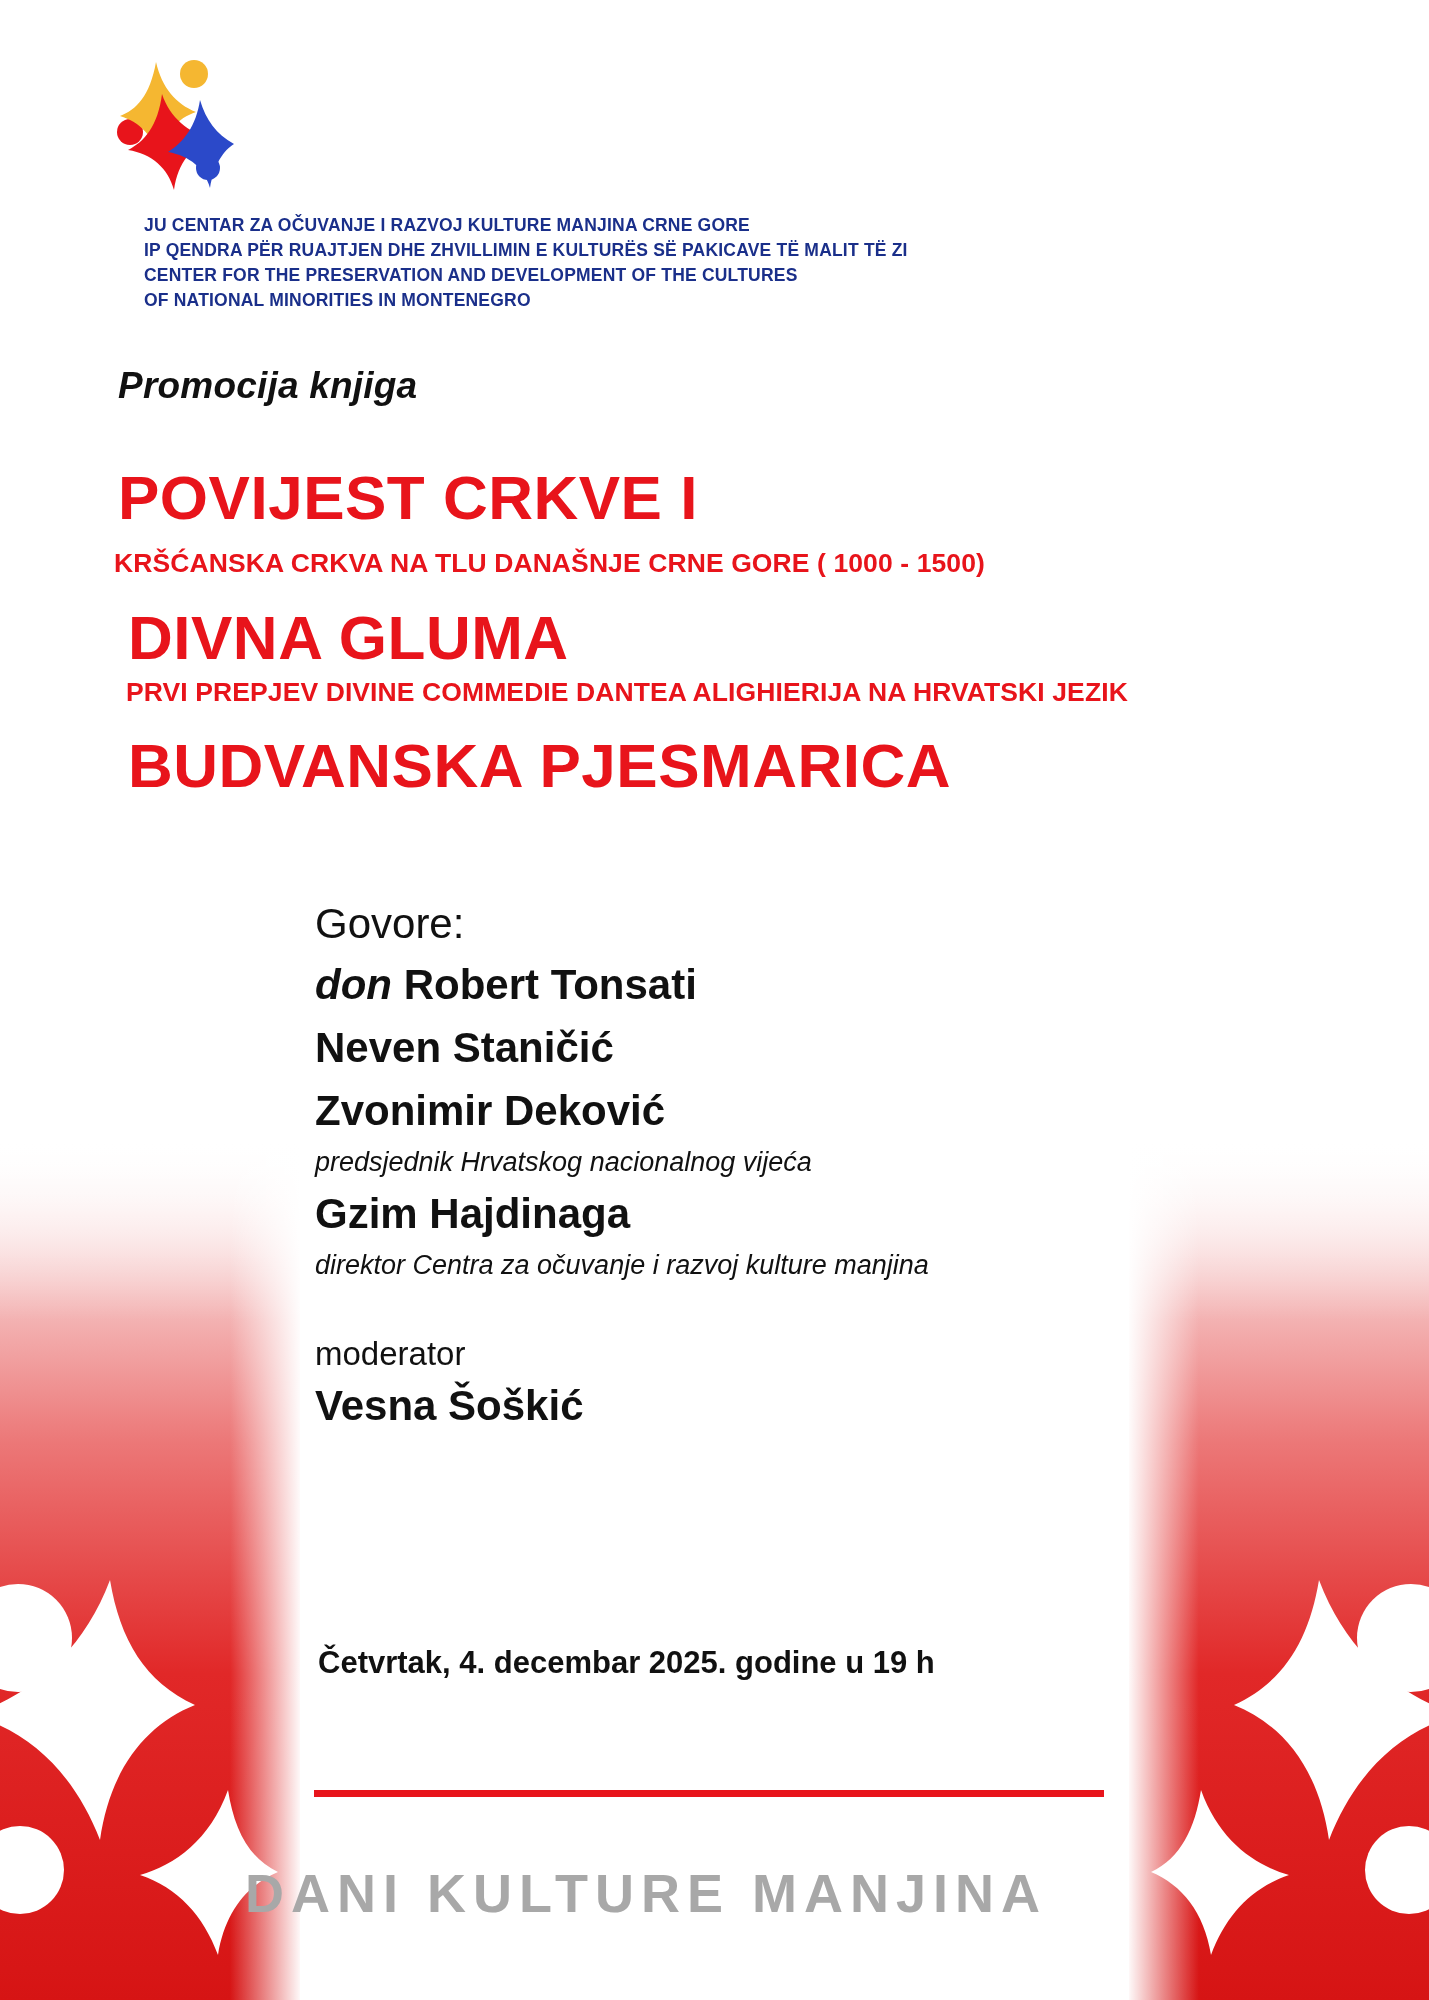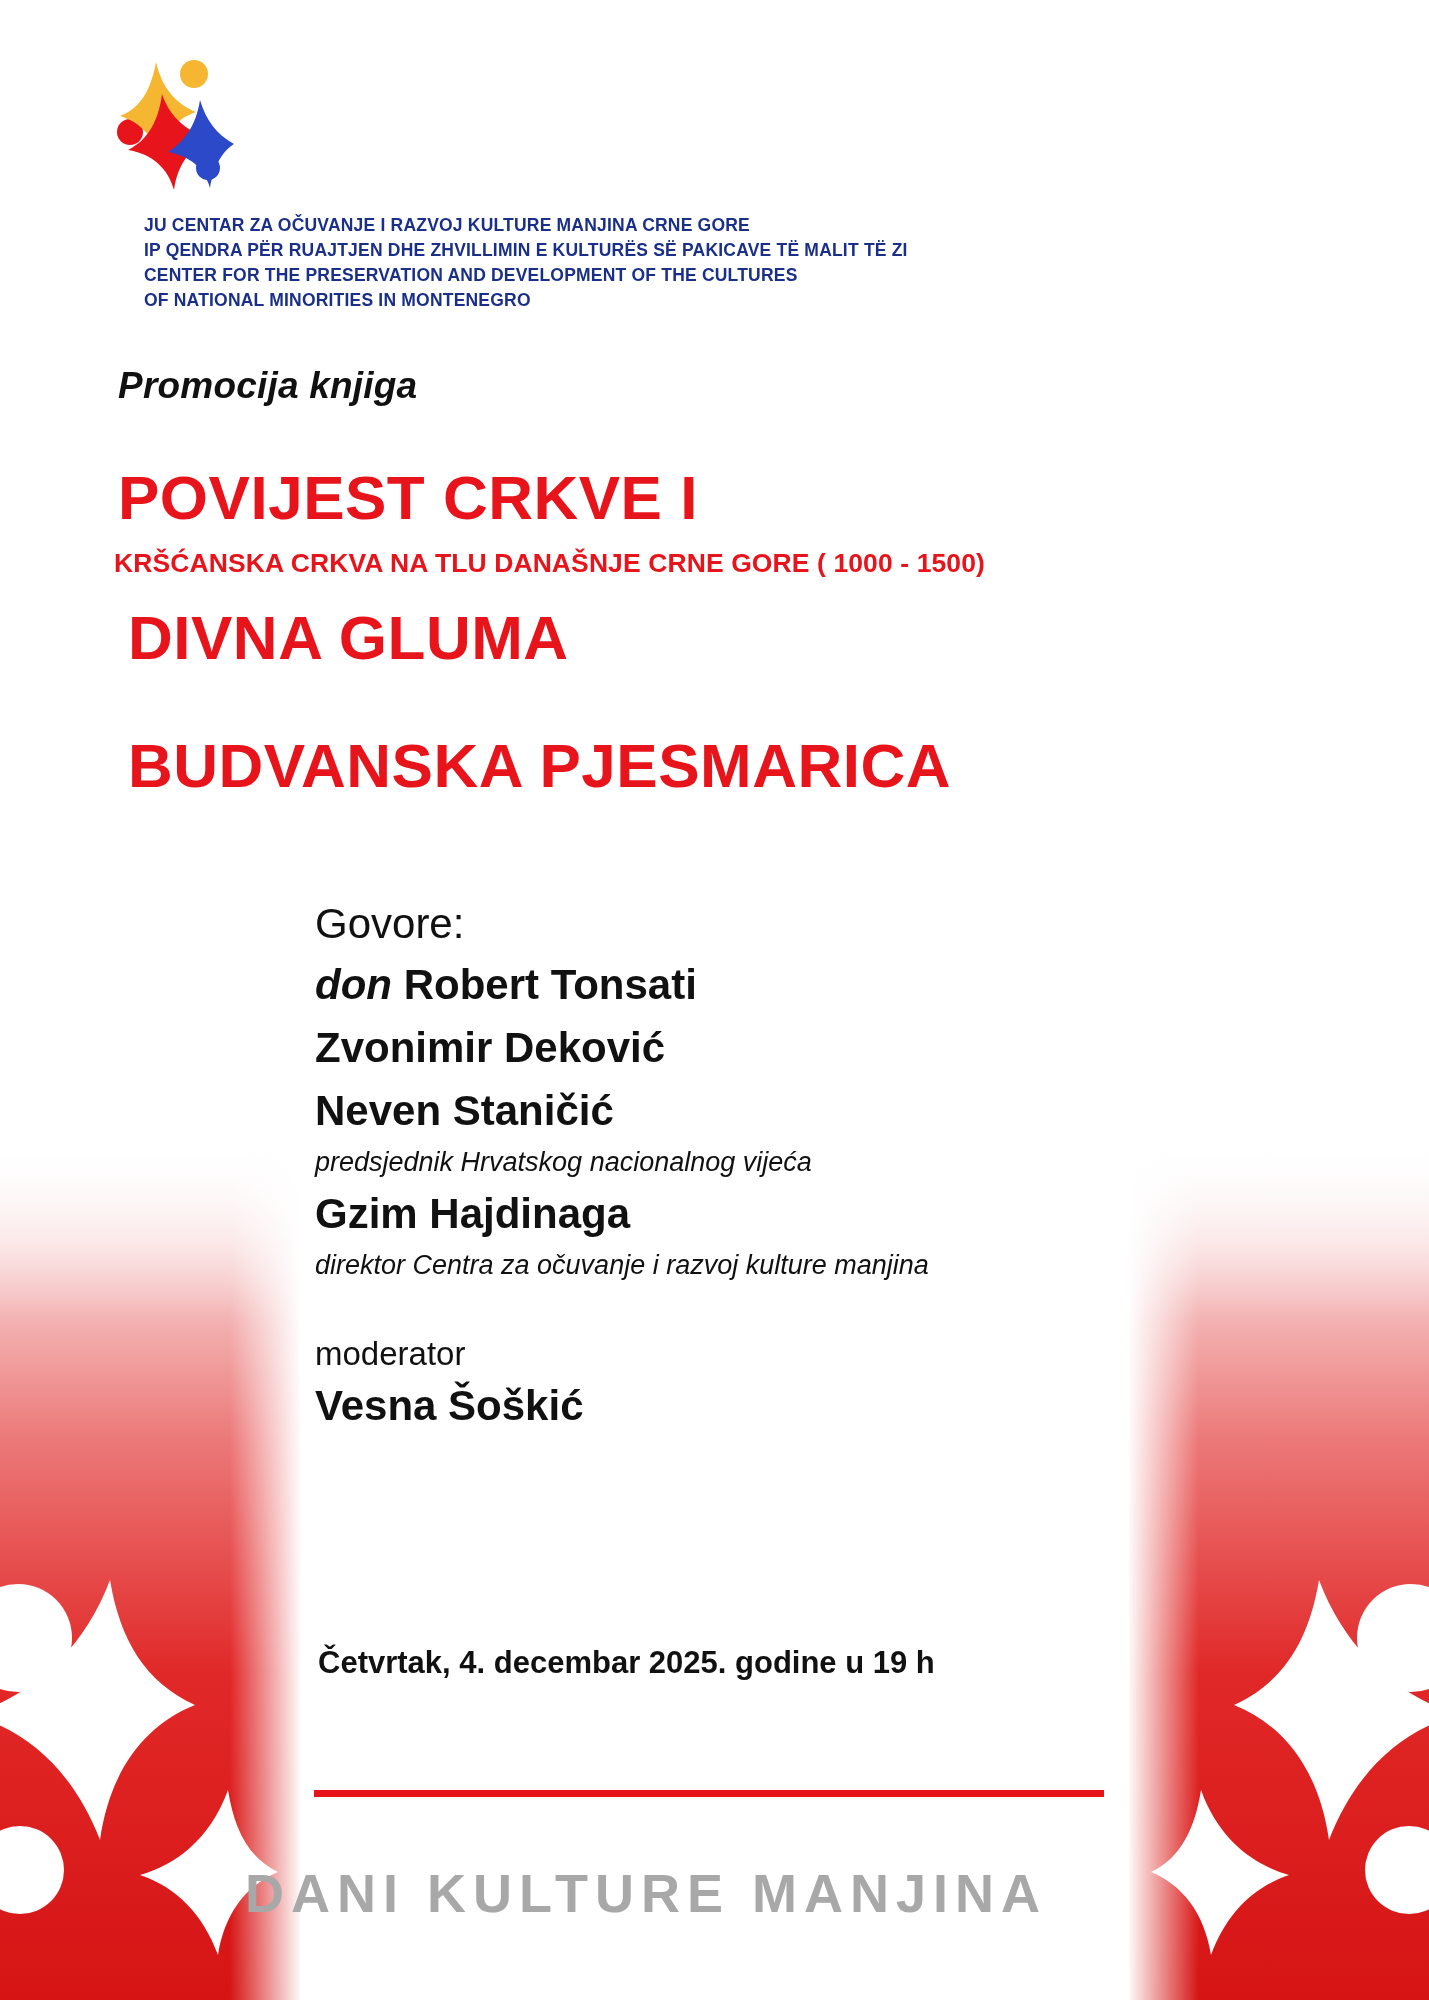--- a/index.html
+++ b/index.html
@@ -301,30 +301,31 @@
       <div class="org-line">IP QENDRA PËR RUAJTJEN DHE ZHVILLIMIN E KULTURËS SË PAKICAVE TË MALIT TË ZI</div>
       <div class="org-line">CENTER FOR THE PRESERVATION AND DEVELOPMENT OF THE CULTURES</div>
       <div class="org-line">OF NATIONAL MINORITIES IN MONTENEGRO</div>
     </div>
   </div>
 
   <div class="promo">Promocija knjiga</div>
   <div class="t1">POVIJEST CRKVE I</div>
   <div class="t1sub">KRŠĆANSKA CRKVA NA TLU DANAŠNJE CRNE GORE  ( 1000 - 1500)</div>
   <div class="t2">DIVNA GLUMA</div>
+  <div class="t2sub">PRVI PREPJEV DIVINE COMMEDIE DANTEA ALIGHIERIJA NA HRVATSKI JEZIK</div>
   <div class="t3">BUDVANSKA PJESMARICA</div>
 
   <div class="speakers">
     <div class="sp-label">Govore:</div>
 
     <div class="sp-name"><span class="pfx">don </span><span>Robert Tonsati</span></div>
 
+    <div class="sp-name"><span>Neven Staničić</span></div>
+
     <div class="sp-name"><span>Zvonimir Deković</span></div>
-
-    <div class="sp-name"><span>Neven Staničić</span></div>
     <div class="sp-role">predsjednik Hrvatskog nacionalnog vijeća</div>
 
     <div class="sp-name"><span>Gzim Hajdinaga</span></div>
     <div class="sp-role">direktor Centra za očuvanje i razvoj kulture manjina</div>
 
     <div class="mod-label">moderator</div>
     <div class="mod-name">Vesna Šoškić</div>
   </div>
 
   <div class="venue">

